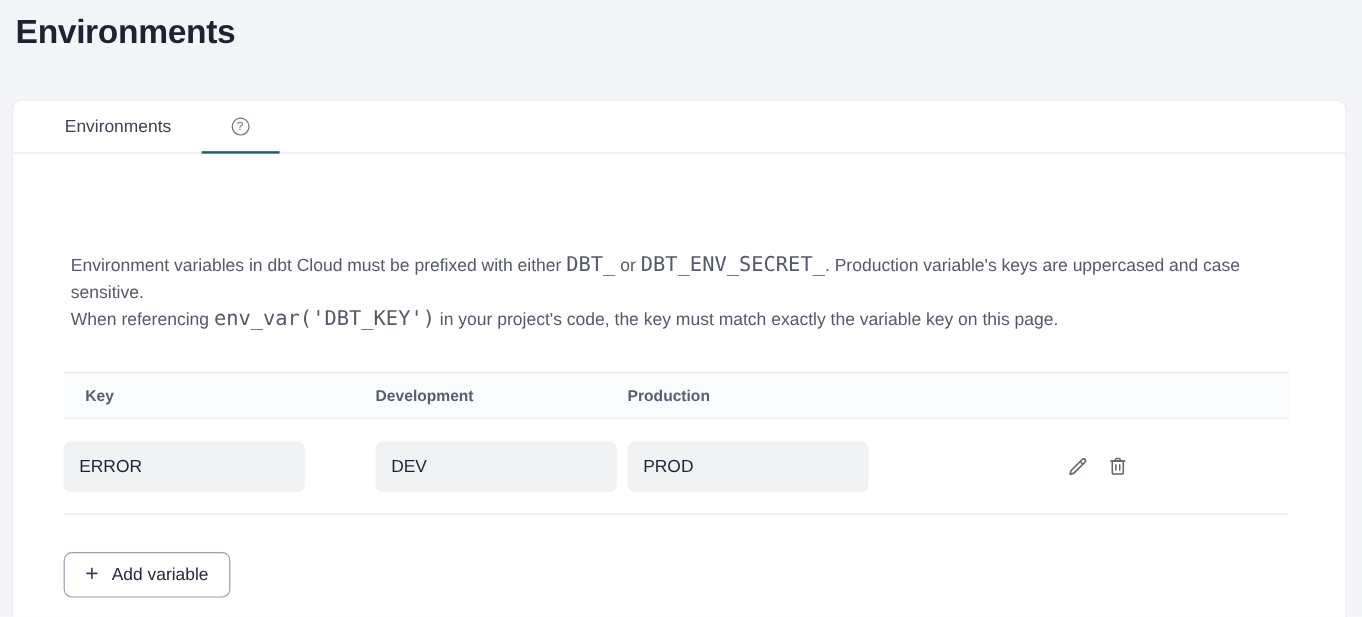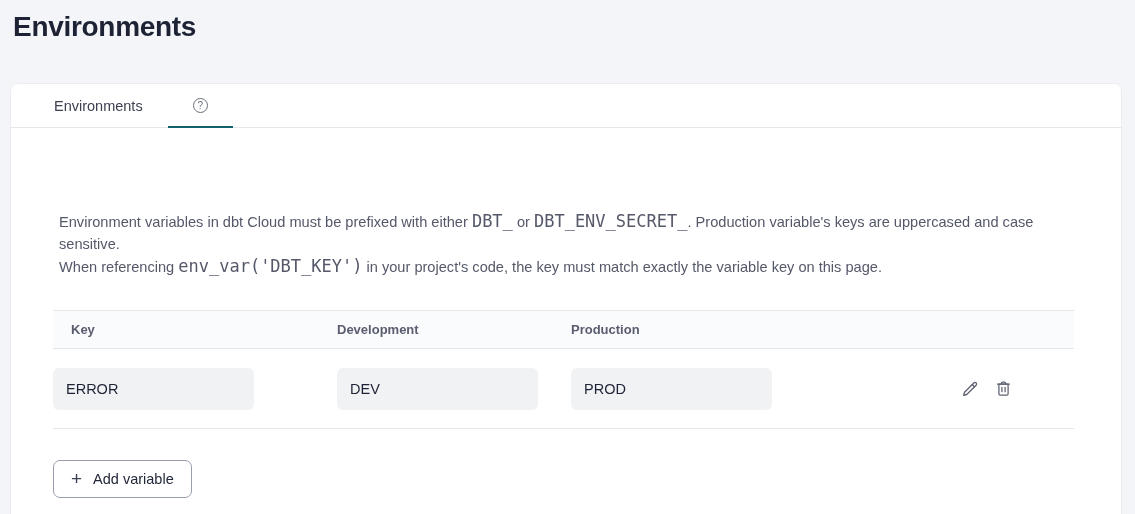--- a/index.html
+++ b/index.html
@@ -78,21 +78,20 @@
     font-family: "DejaVu Sans Mono", monospace;
     font-size: 17px;
     color: #555869;
   }
   
   .env-table { margin-top: 32px; }
   .thead, .trow {
     display: grid;
     grid-template-columns: 260px 210px 220px 210px 1fr;
     align-items: center;
-    gap: 24px;
   }
   .thead {
     height: 39px;
     background: #fafbfc;
     border-top: 1px solid #e6e7eb;
     border-bottom: 1px solid #e6e7eb;
   }
   .th { font-size: 13px; font-weight: 700; color: #5a5d70; }
   .th-key { padding-left: 18px; }
   .trow { height: 80px; border-bottom: 1px solid #e6e7eb; background: #fff; }

